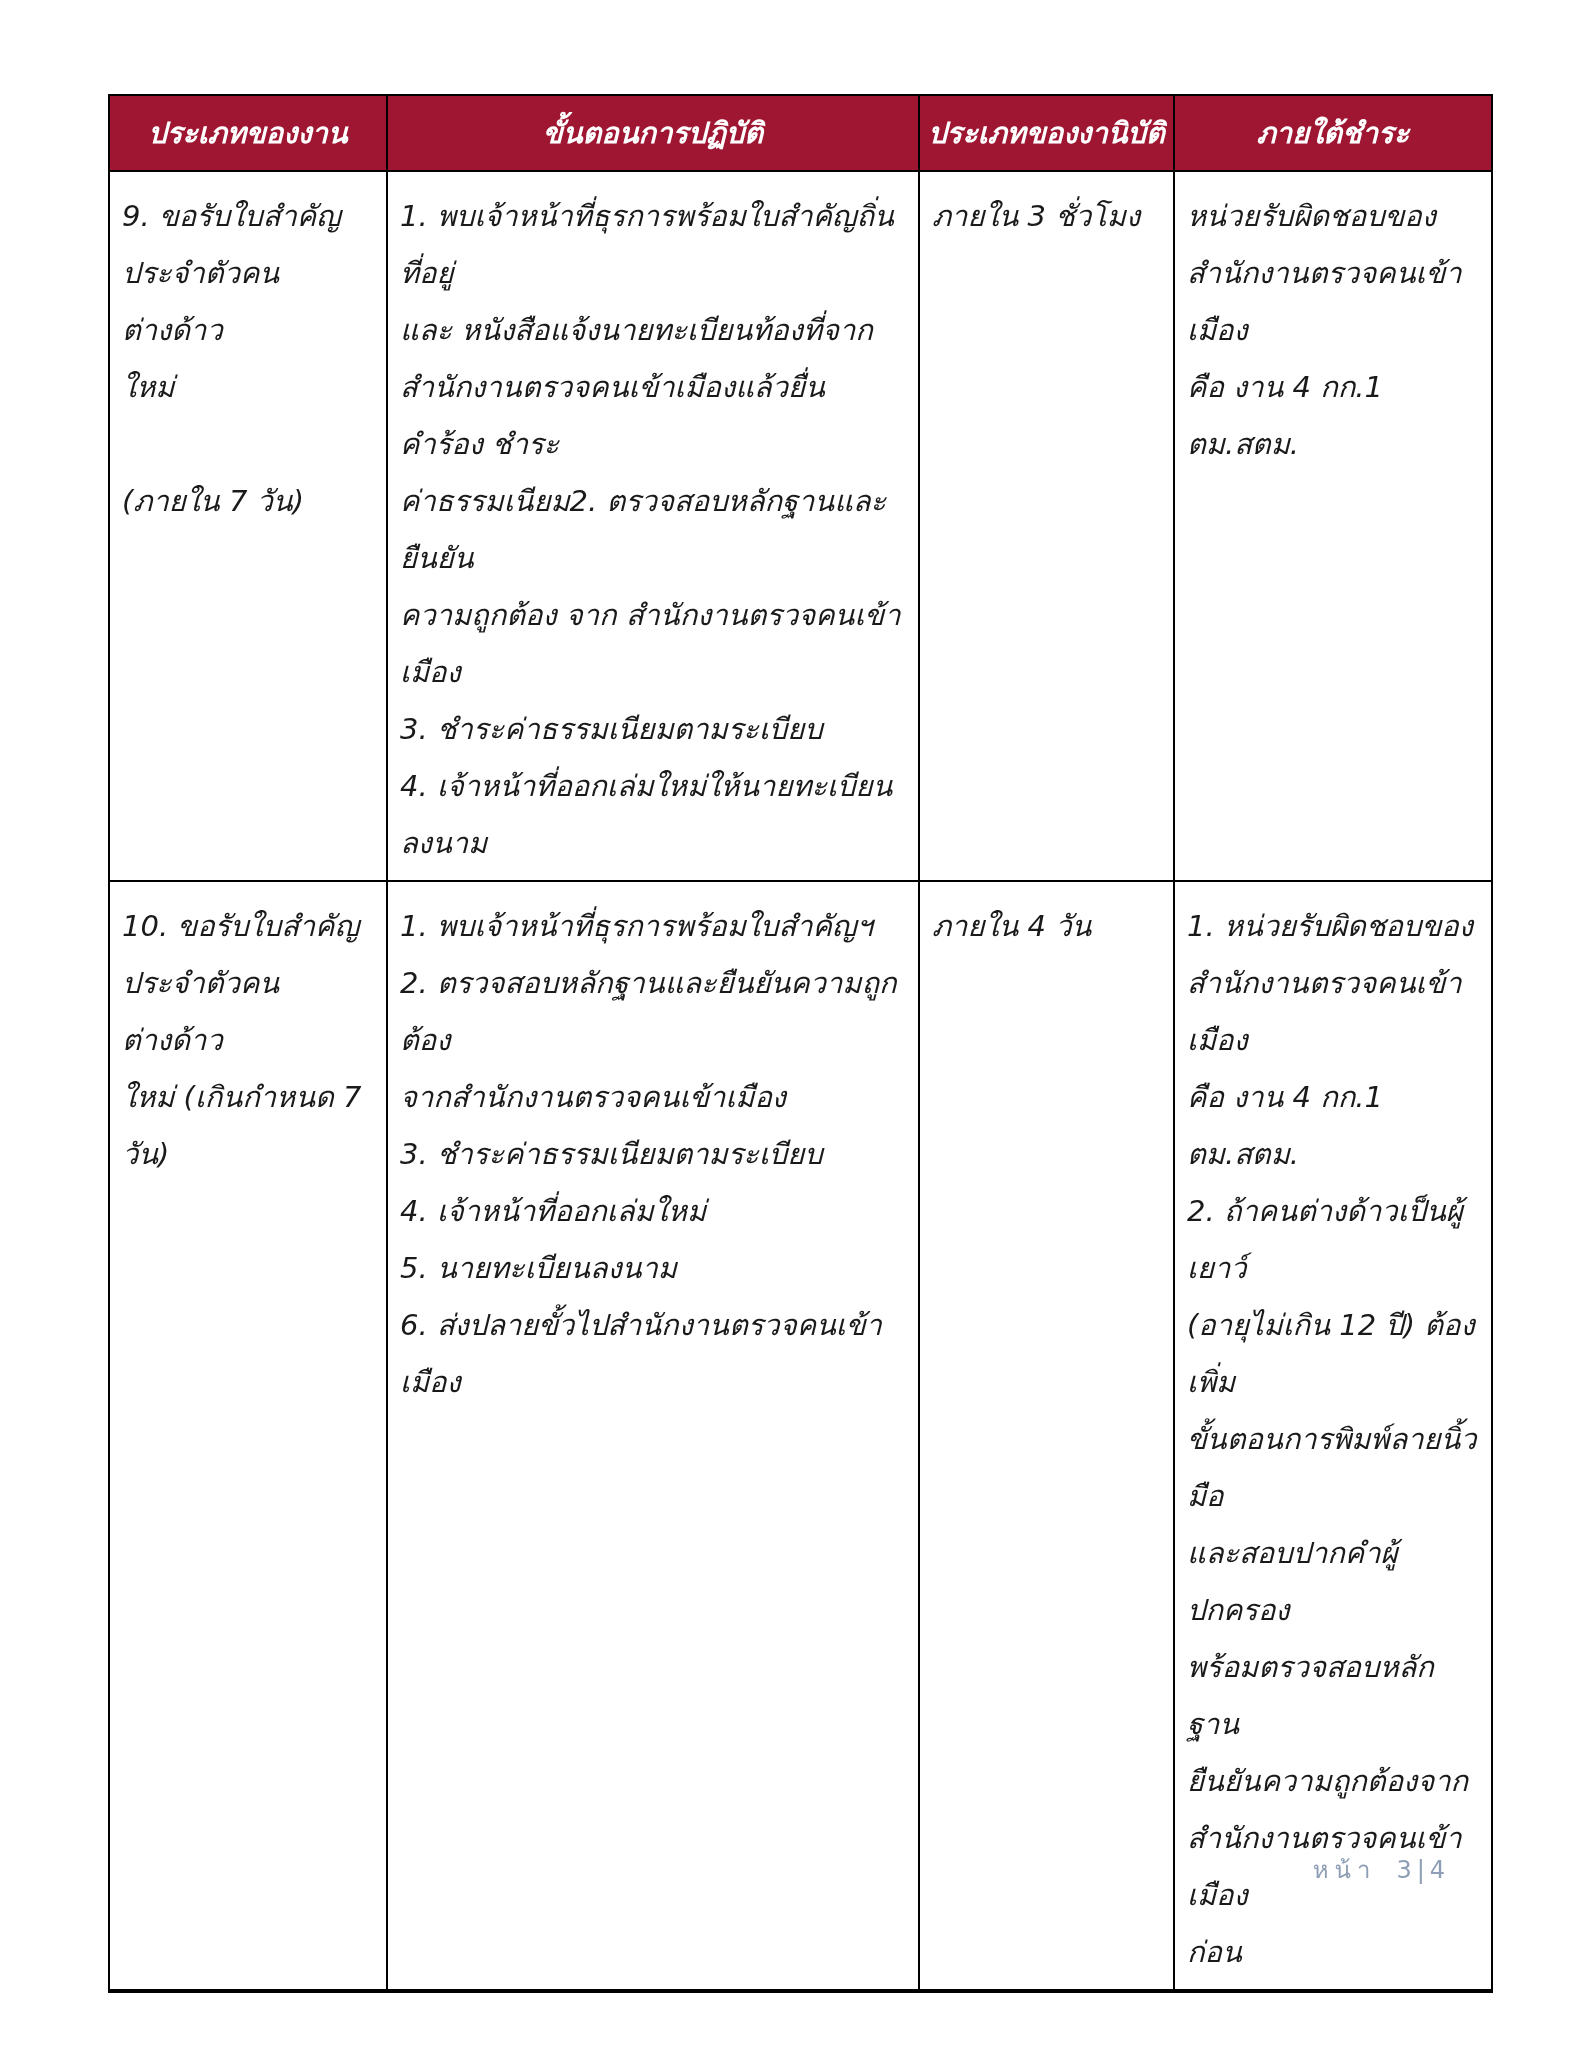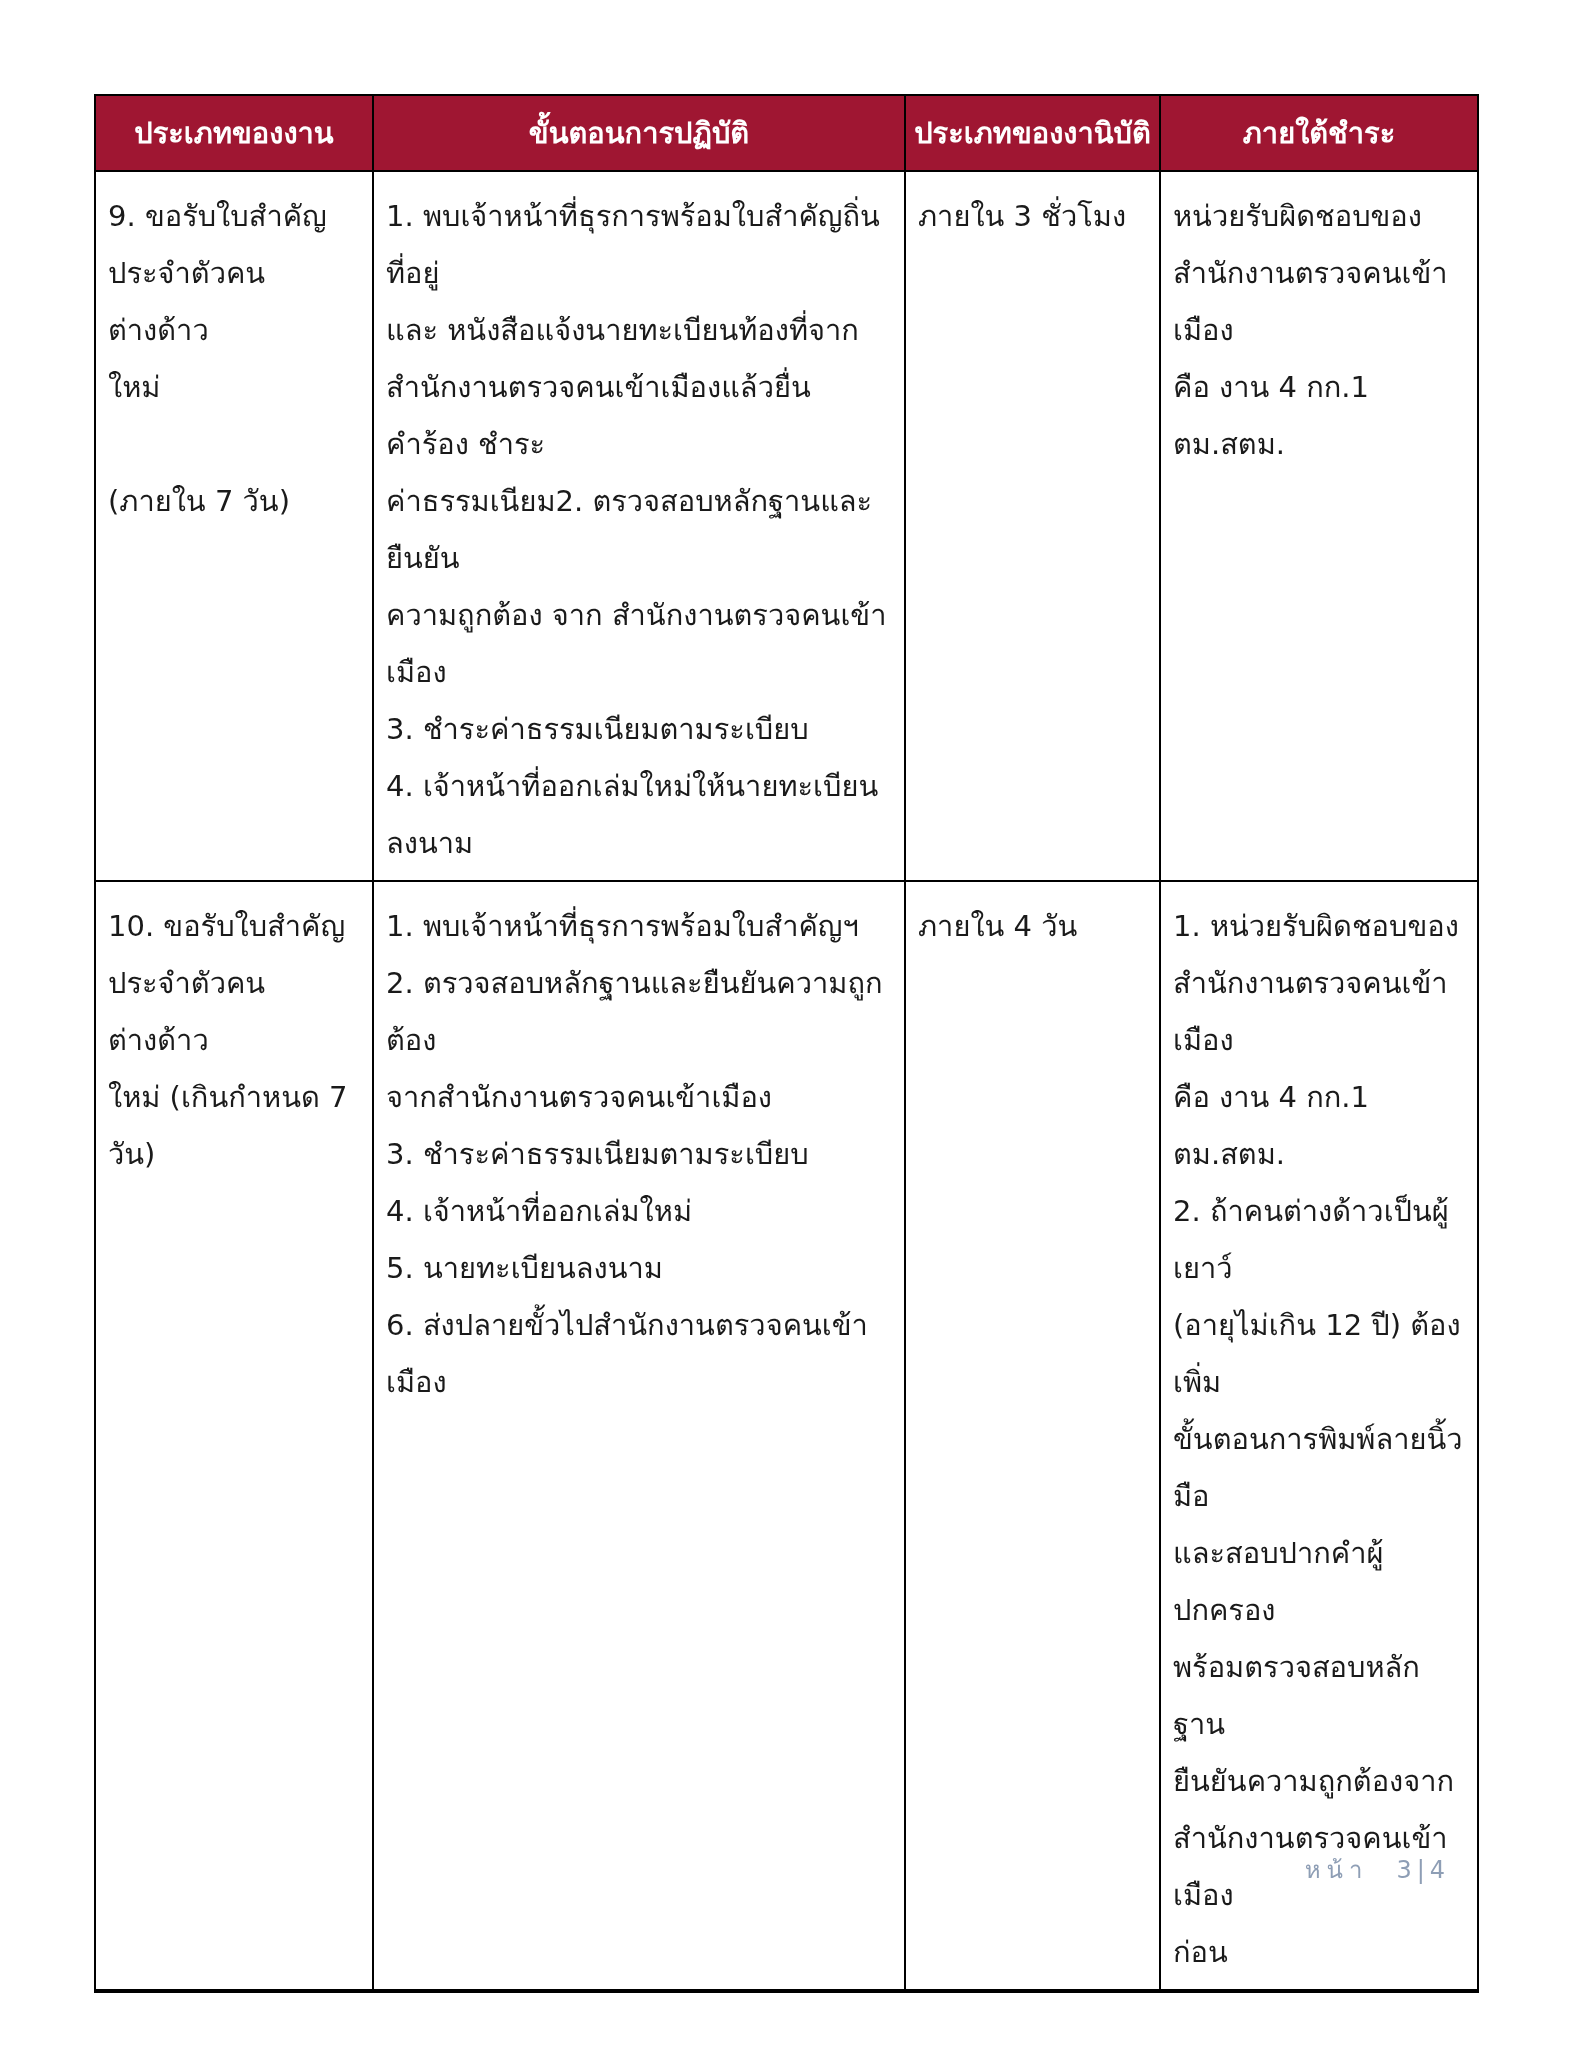--- a/index.html
+++ b/index.html
@@ -10,25 +10,26 @@
   }
   .page {
     position: relative;
     width: 1584px;
     height: 2050px;
     background: var(--page-bg, #ffffff);
     overflow: hidden;
   }
   table.doc-table {
     position: absolute;
-    left: 94px;
+    left: 108px;
     top: 94px;
     width: 1383px;
     border-collapse: collapse;
     table-layout: fixed;
+    font-style: italic;
   }
   table.doc-table, table.doc-table th, table.doc-table td {
     border: 2px solid var(--border, #000000);
   }
   table.doc-table { border-bottom-width: 4px; }
   thead tr { height: 76px; }
   thead th {
     background: var(--header-bg, #9f1632);
     color: var(--header-text, #ffffff);
     font-size: 29px;
@@ -48,21 +49,21 @@
   tr.row-10 { height: 667px; }
   .cell-text { white-space: pre-line; }
   .footer {
     position: absolute;
     top: 1850px;
     right: 134px;
     color: var(--footer-text, #8e9eb5);
     font-size: 24px;
     letter-spacing: 6px;
   }
-  .footer .pageno { margin-left: 28px; letter-spacing: 5px; }
+  .footer .pageno { margin-left: 20px; letter-spacing: 5px; }
 </style>
 </head>
 <body>
 
 <div class="page">
 
   <table class="doc-table">
     <colgroup>
       <col style="width:278px">
       <col style="width:532px">

